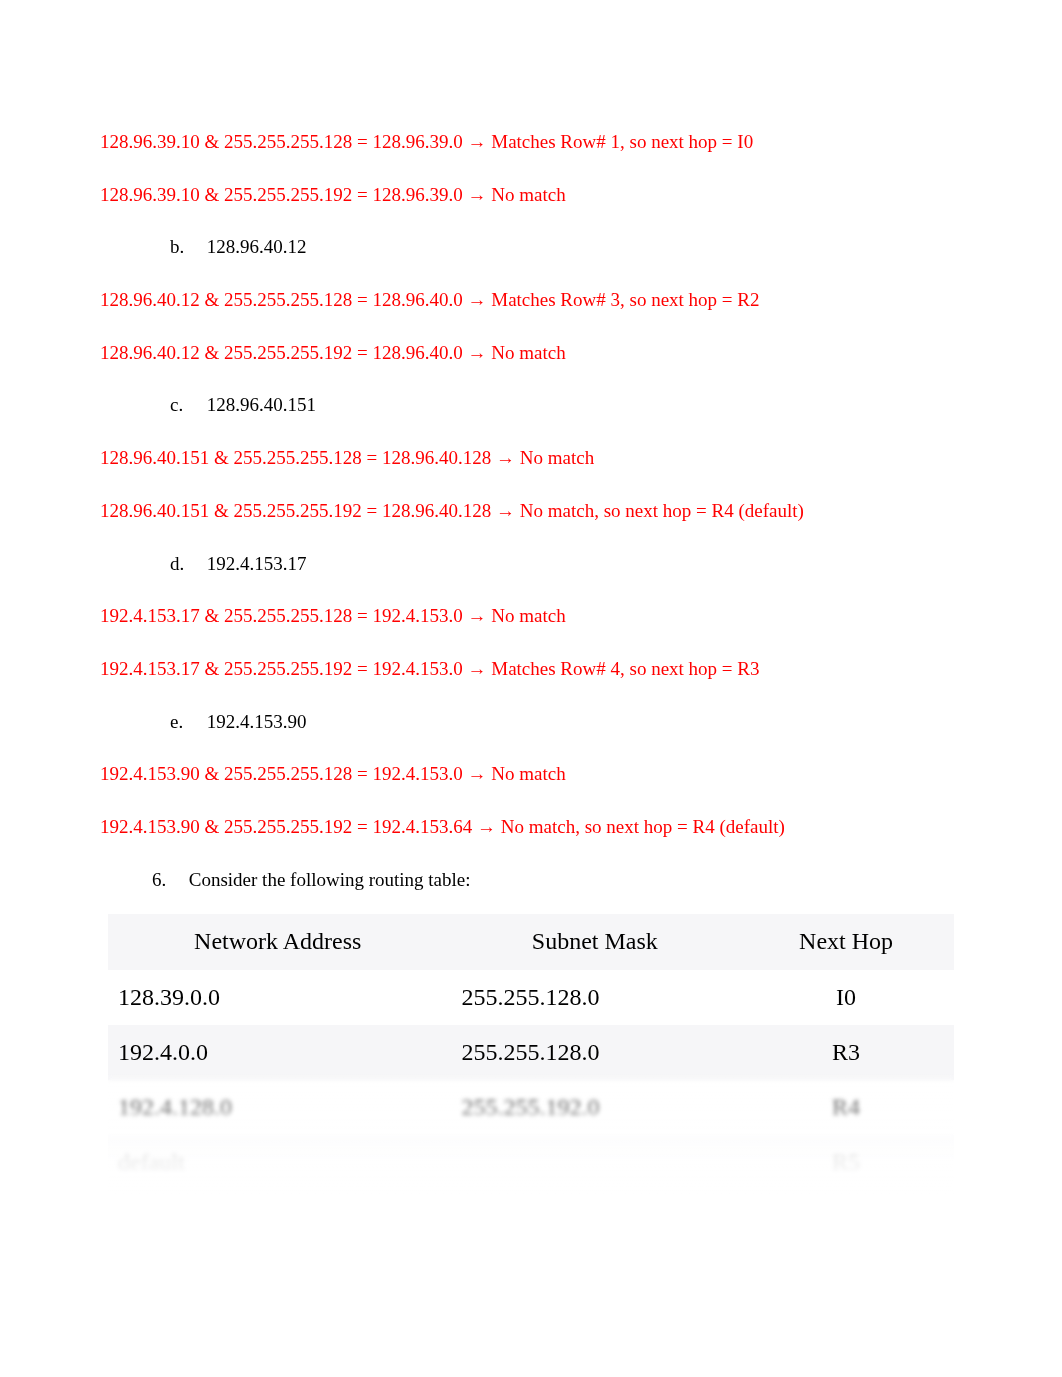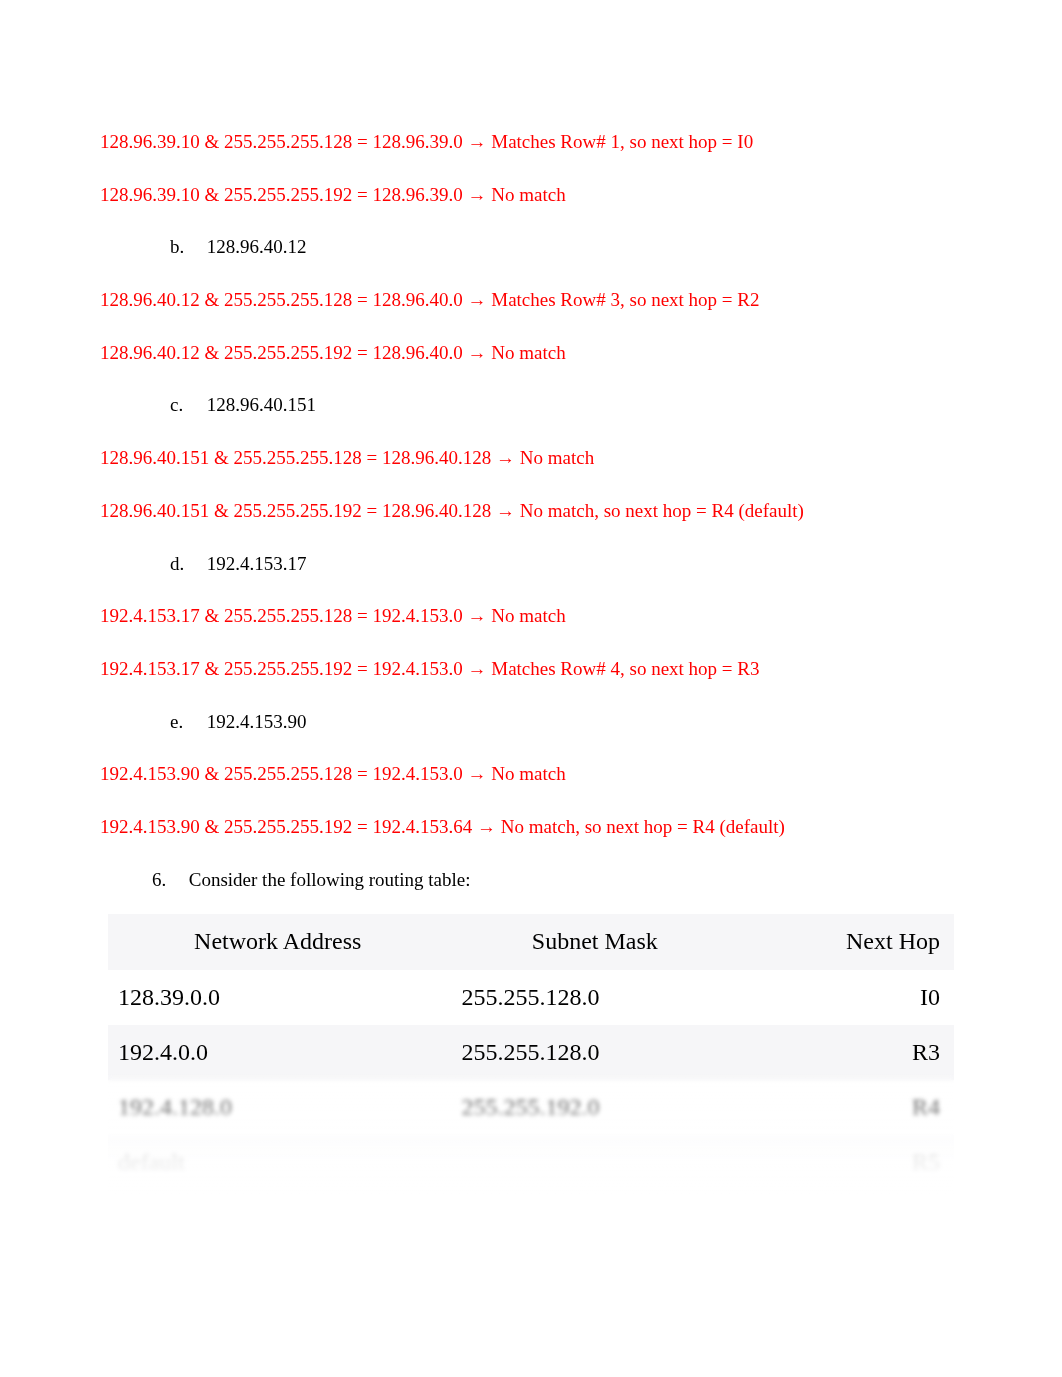--- a/index.html
+++ b/index.html
@@ -41,21 +41,21 @@
     border-collapse: collapse;
     font-size: 24px;
   }
   th, td {
     text-align: left;
     padding: 12px 14px 12px 10px;
     font-weight: normal;
   }
   th { text-align: center; }
   th:first-child { text-align: center; }
-  td.col-hop, th.col-hop { text-align: right; }
+  td.col-hop, th.col-hop { text-align: center; }
   tbody tr:nth-child(odd)  { background: #ffffff; }
   tbody tr:nth-child(even) { background: #f6f6f8; }
   thead tr { background: #f6f6f8; }
 
   
   .blur-overlay {
     position: absolute;
     left: 0; right: 0; bottom: -4px;
     height: 120px;
     pointer-events: none;

